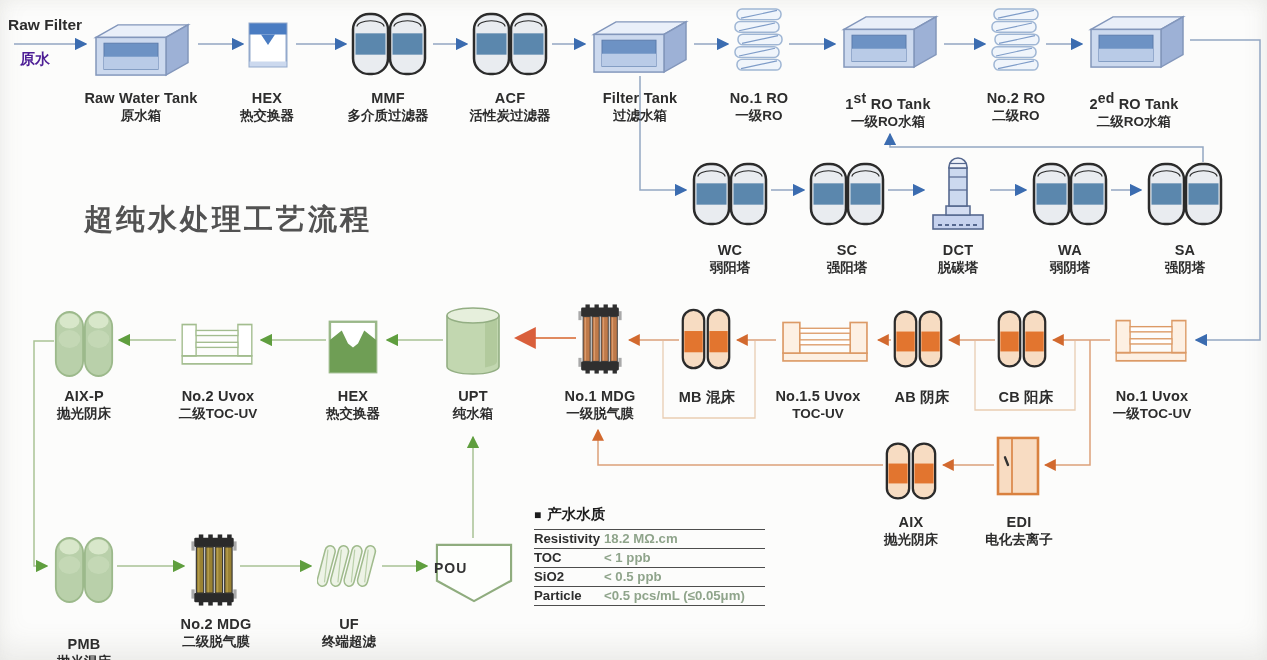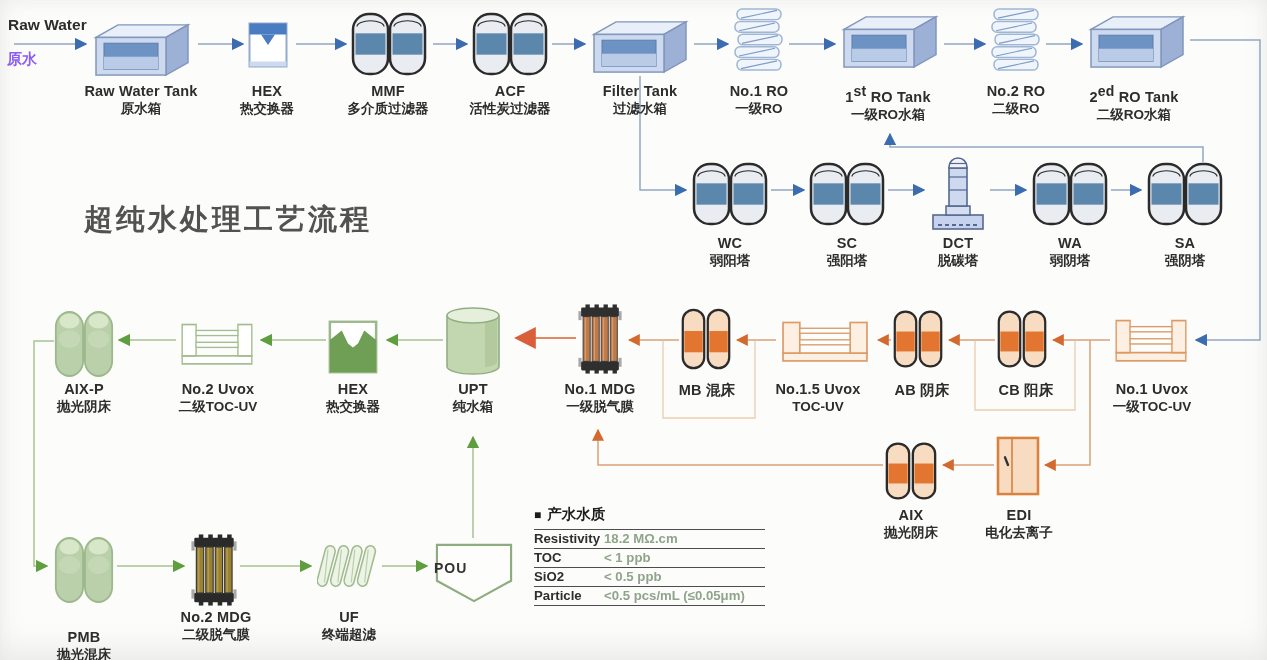--- a/index.html
+++ b/index.html
@@ -1,26 +1,26 @@
 <!DOCTYPE html>
 <html><head>
 <meta charset="utf-8">
 <style>
   html,body{margin:0;padding:0;background:#fff;}
   .canvas{position:relative;width:1267px;height:660px;background:#fcfcfb;overflow:hidden;
           font-family:"Liberation Sans",sans-serif;
           box-shadow:inset 0 -14px 26px rgba(110,105,95,.10), inset 0 6px 14px rgba(120,115,105,.05);}
   .wires{position:absolute;left:0;top:0;}
   .icon{position:absolute;}
-  .lbl{position:absolute;transform:translateX(-50%);text-align:center;white-space:nowrap;color:#2d2d2d;}
+  .lbl{position:absolute;transform:translateX(-50%);text-align:center;white-space:nowrap;color:#2d2d2d;margin-top:7px;}
   .lbl .en{display:block;font-size:14.5px;font-weight:700;line-height:18px;letter-spacing:.2px;}
   .lbl .cn{display:block;font-size:13.5px;font-weight:700;line-height:18px;}
   .lbl sup{font-size:14px;}
   .src-en{position:absolute;left:8px;top:16px;font-size:15.5px;font-weight:700;color:#2d2d2d;}
-  .src-cn{position:absolute;left:7px;top:50px;font-size:15px;font-weight:700;color:#8b5cf6;}
+  .src-cn{position:absolute;left:20px;top:50px;font-size:15px;font-weight:700;color:#4c1d95;}
   .title{position:absolute;left:84px;top:200px;font-family:"DejaVu Serif","Liberation Serif",serif;
          font-size:29px;font-weight:700;color:#525252;letter-spacing:3px;}
   .pou-text{position:absolute;left:434px;top:560px;width:80px;text-align:left;
             font-size:14px;font-weight:700;color:#333;letter-spacing:1px;}
   .wq{position:absolute;left:534px;top:505px;width:231px;}
   .wq-title{font-size:14.5px;font-weight:700;color:#1c1c1c;margin:0 0 5px 0;}
   .wq-title .bullet{font-size:12px;margin-right:6px;}
   table.wqt{border-collapse:collapse;width:100%;}
   .wqt td{border-bottom:1.6px solid #4d4d4d;font-size:13.2px;padding:1px 0 2px 0;line-height:15px;}
   .wqt tr.first td{border-top:1.8px solid #4d4d4d;}
@@ -352,21 +352,21 @@
       <use href="#s-mdg-y"></use>
     </svg>
   <svg class="icon" style="left:317px;top:538px;width:62px;height:56px" viewBox="0 0 74 62" preserveAspectRatio="none">
       <use href="#s-uf"></use>
     </svg>
   <svg class="icon" style="left:434px;top:542px;width:80px;height:62px" viewBox="0 0 82 64" preserveAspectRatio="none">
       <use href="#s-pou"></use>
     </svg>
 
   <div class="title">超纯水处理工艺流程</div>
-  <div class="src-en">Raw Water</div>
+  <div class="src-en">Raw Filter</div>
   <div class="src-cn">原水</div>
 
   <div class="lbl" style="left:141px;top:82px">
       <span class="en">Raw Water Tank</span>
       <span class="cn">原水箱</span>
     </div>
   <div class="lbl" style="left:267px;top:82px">
       <span class="en">HEX</span>
       <span class="cn">热交换器</span>
     </div>

